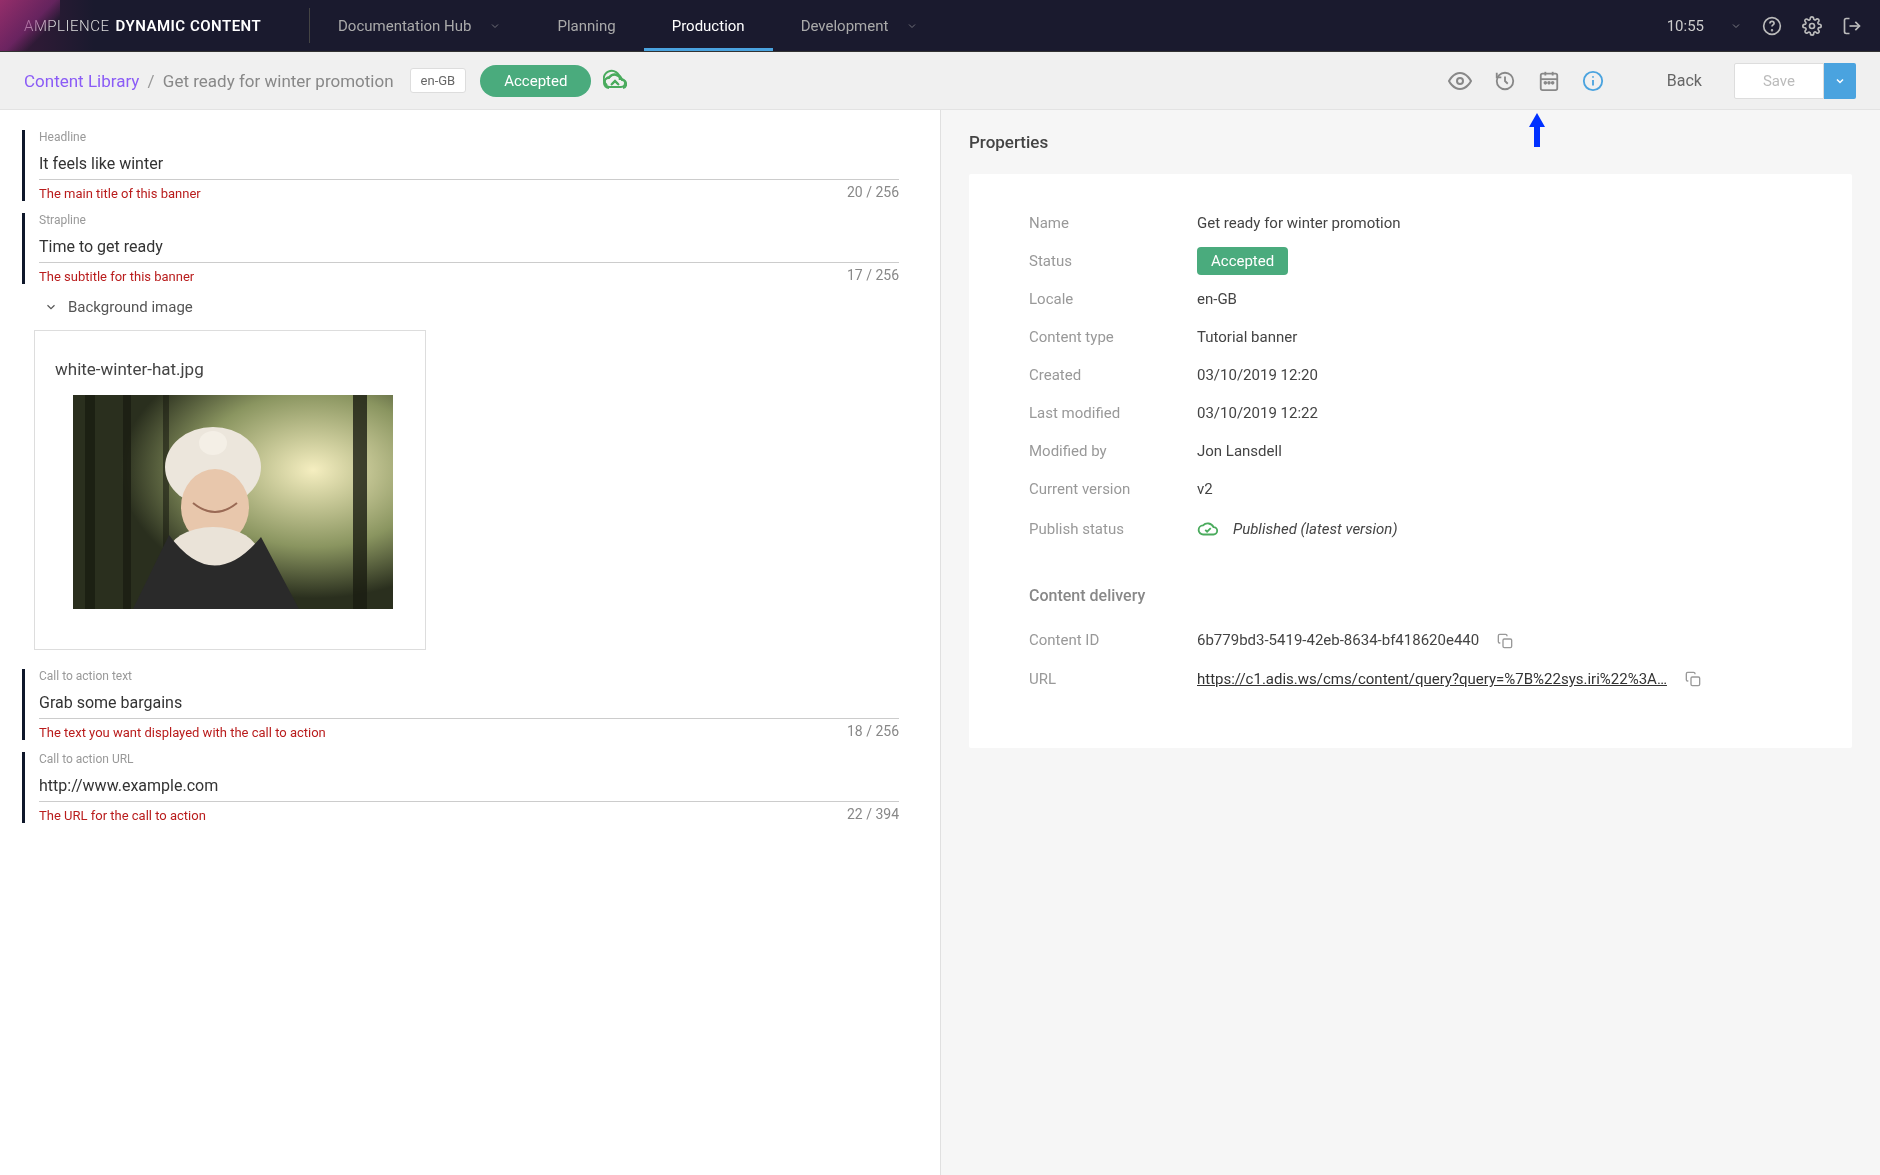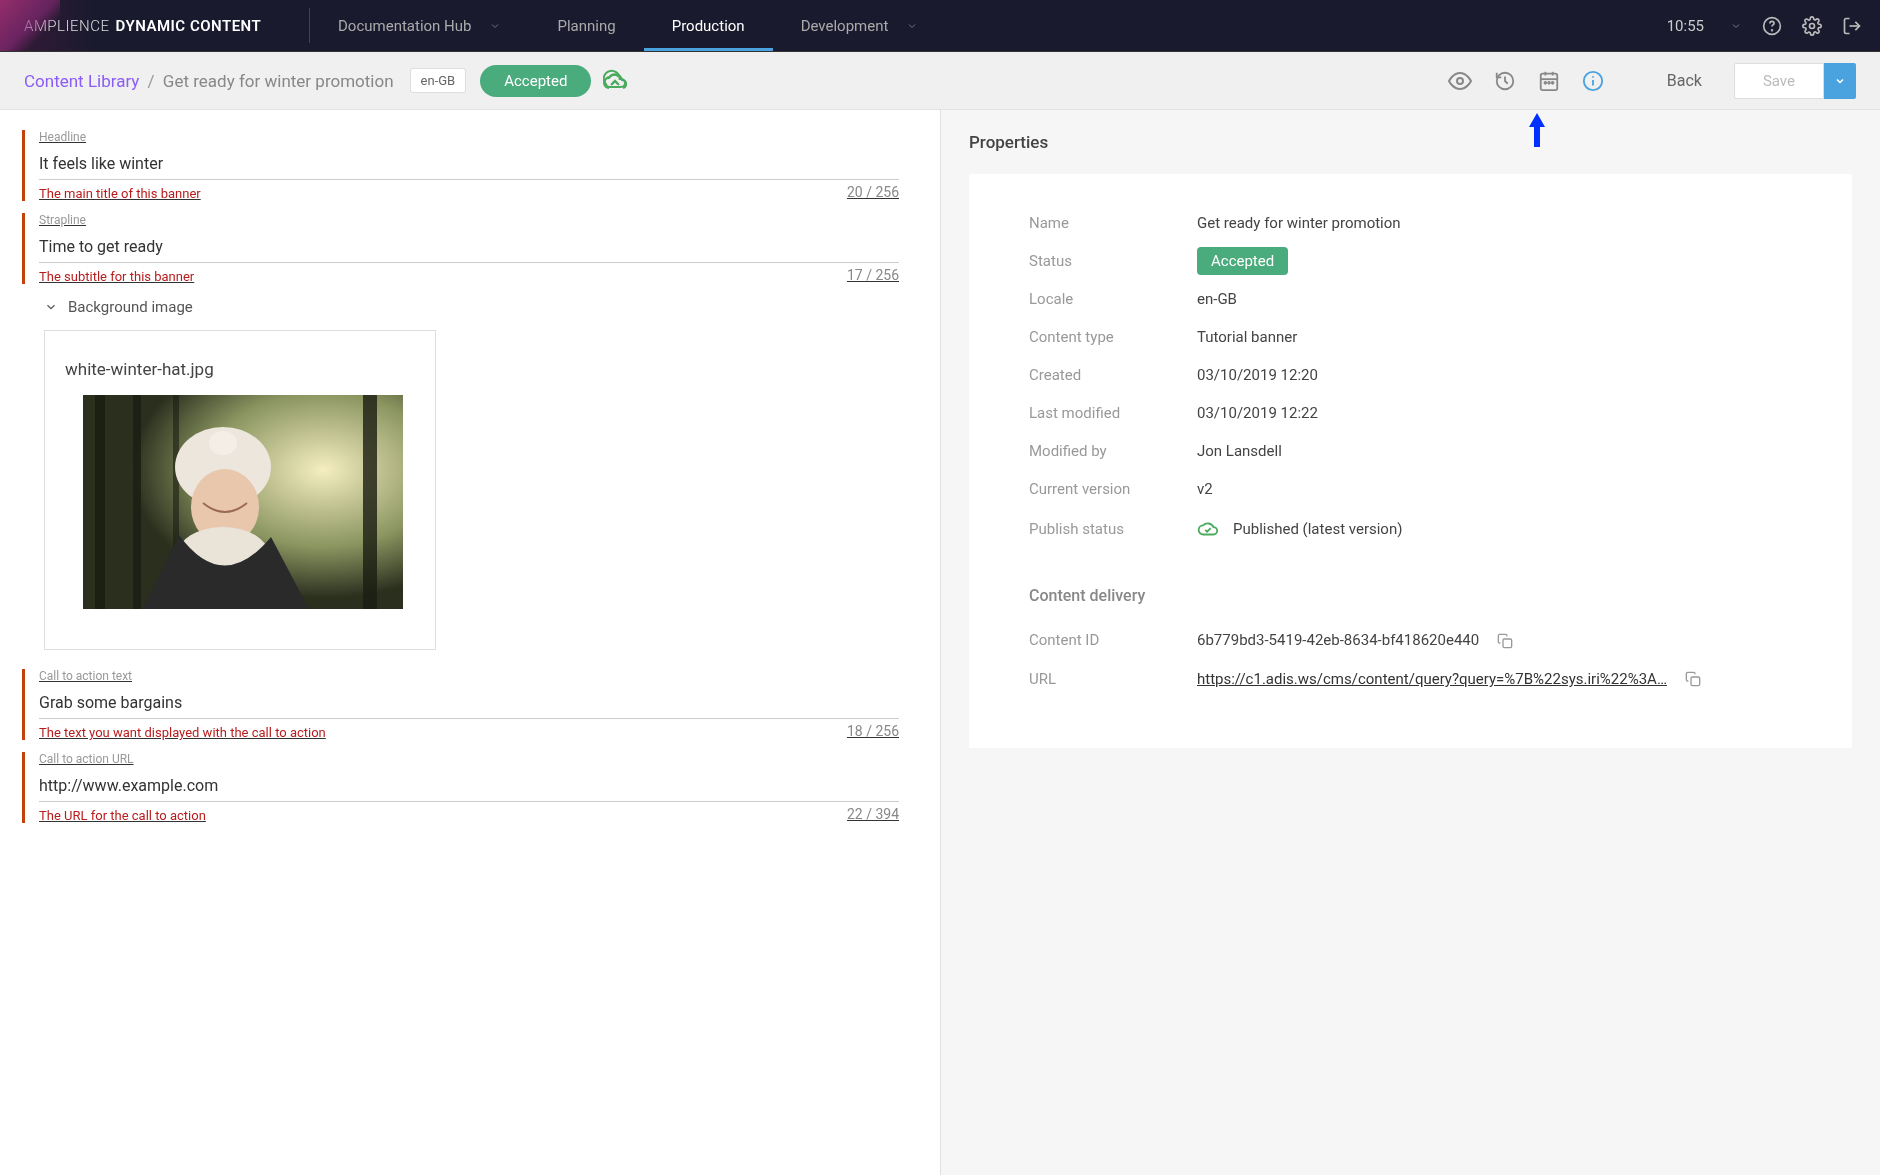--- a/index.html
+++ b/index.html
@@ -37,41 +37,41 @@
 .back-link{color:#666;font-size:16px;margin-left:41px;margin-right:10px;cursor:pointer;}
 .save-group{display:flex;}
 .save-btn{background:#fff;border:1px solid #ddd;color:#bbb;padding:8px 28px;font-size:15px;border-radius:2px 0 0 2px;}
 .save-drop{background:#4aa3df;color:#fff;padding:8px 10px;border:none;border-radius:0 2px 2px 0;display:flex;align-items:center;}
 
 
 .body{display:flex;height:calc(100% - 110px);}
 .left{width:940px;padding:20px 30px 20px 22px;overflow:auto;}
 .right{flex:1;background:#f6f6f6;border-left:1px solid #e0e0e0;}
 
-.field{margin-bottom:12px;border-left:3px solid #c2410c;padding-left:14px;text-decoration:underline;}
+.field{margin-bottom:12px;border-left:3px solid #0f172a;padding-left:14px;}
 .field-label{font-size:12px;color:#999;margin-bottom:6px;}
 .field-input{width:860px;border:none;border-bottom:1px solid #ccc;font-size:16px;padding:4px 0 6px;color:#333;background:transparent;}
 .field-help{font-size:13px;color:#b91c1c;margin-top:6px;}
 .field-count{font-size:14px;color:#888;text-align:right;width:860px;margin-top:4px;}
 .field-meta{display:flex;justify-content:space-between;width:860px;}
 
 .collapse-head{display:flex;align-items:center;gap:10px;color:#555;font-size:15px;margin:14px 0 14px 22px;cursor:pointer;}
-.img-card{border:1px solid #ddd;margin-left:22px;width:392px;padding:18px 14px 40px;}
+.img-card{border:1px solid #ddd;margin-left:12px;width:392px;padding:18px 14px 40px;}
 .img-name{font-size:17px;color:#444;margin:10px 0 16px 6px;}
 .img-thumb{width:320px;height:214px;margin-left:24px;overflow:hidden;background:#3a3a2a;}
 .img-thumb svg{width:100%;height:100%;display:block;}
 
 
 .props-head{font-size:17px;color:#444;font-weight:500;padding:22px 28px;}
 .props-body{background:#fff;margin:0 28px;padding:40px 60px;border-radius:2px;}
 .prop-row{display:flex;margin-bottom:20px;font-size:15px;align-items:center;}
 .prop-label{width:168px;color:#999;}
 .prop-val{color:#444;}
 .prop-badge{background:#4aab7d;color:#fff;border-radius:4px;padding:5px 14px;font-size:15px;}
-.prop-pub{display:flex;align-items:center;gap:14px;}
+.prop-pub{display:flex;align-items:center;gap:14px;font-style:italic;}
 .section-head{font-size:16px;color:#888;margin:46px 0 26px;font-weight:500;}
 .copy-icon{margin-left:14px;color:#999;cursor:pointer;display:inline-flex;vertical-align:middle;}
 .url-val{color:#333;text-decoration:underline;max-width:520px;overflow:hidden;text-overflow:ellipsis;white-space:nowrap;display:inline-block;vertical-align:middle;}
 
 
 .anno-arrow{position:absolute;left:1527px;top:113px;color:#0030ff;pointer-events:none;}
 
 svg{display:block;}
 </style>
 </head>

